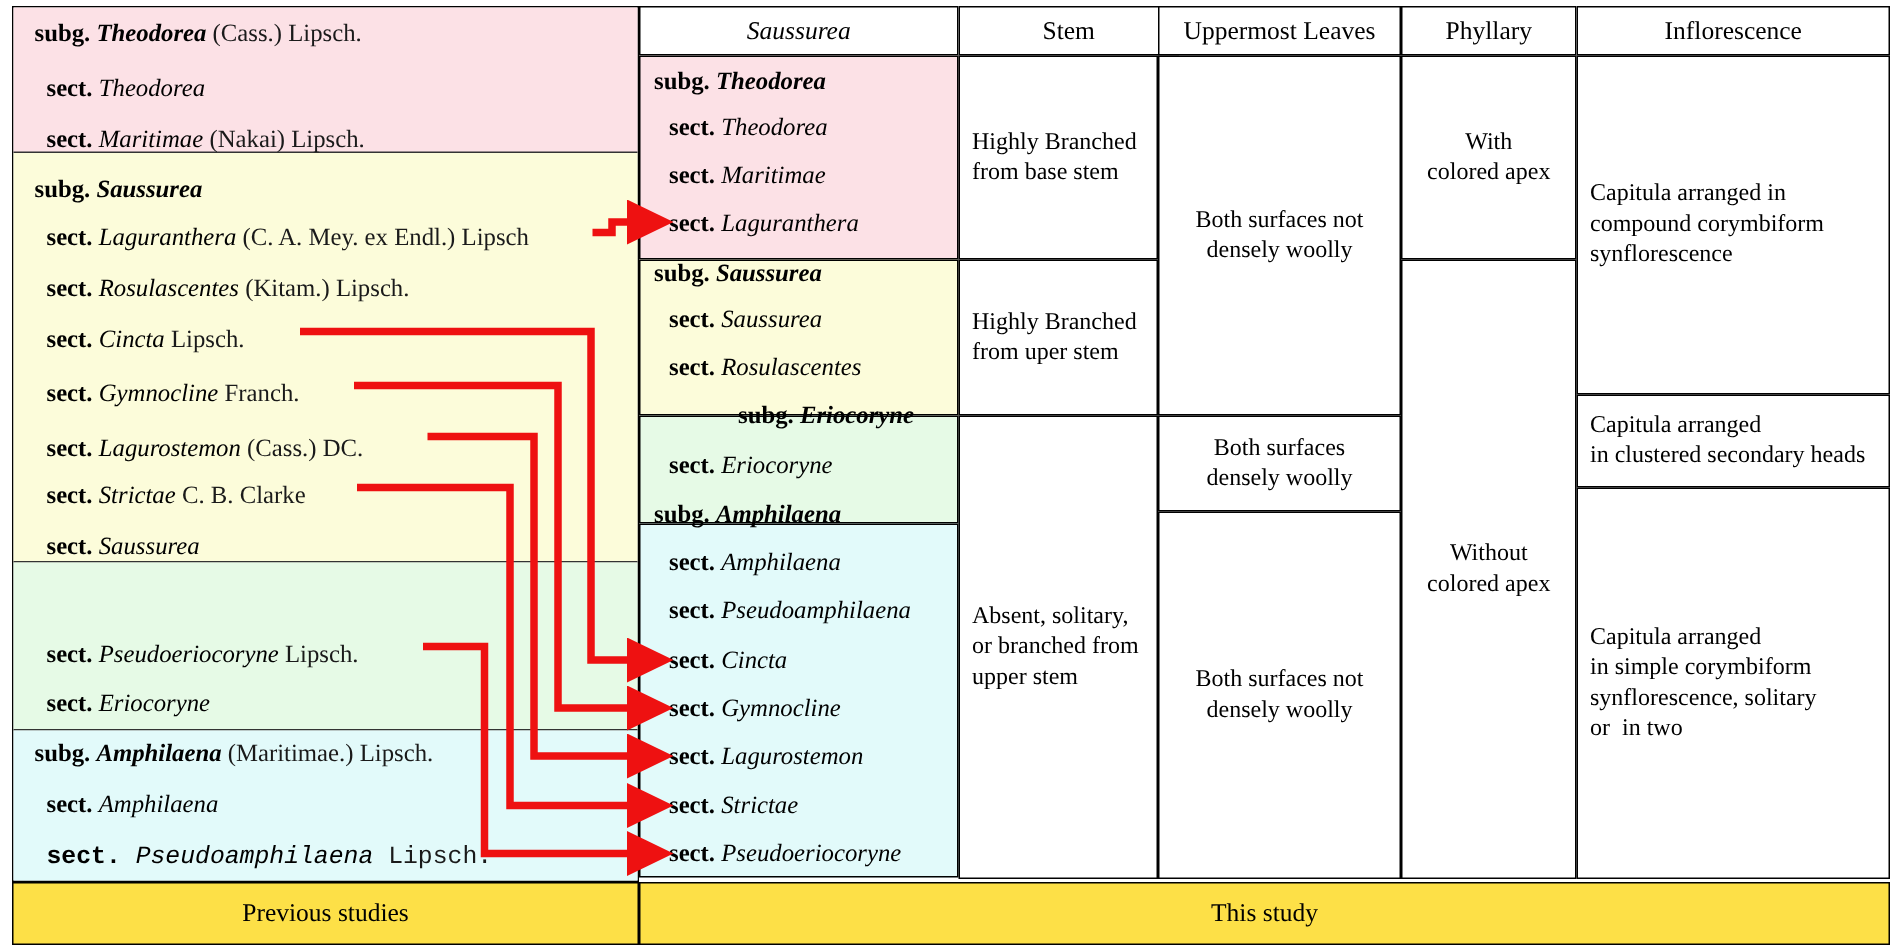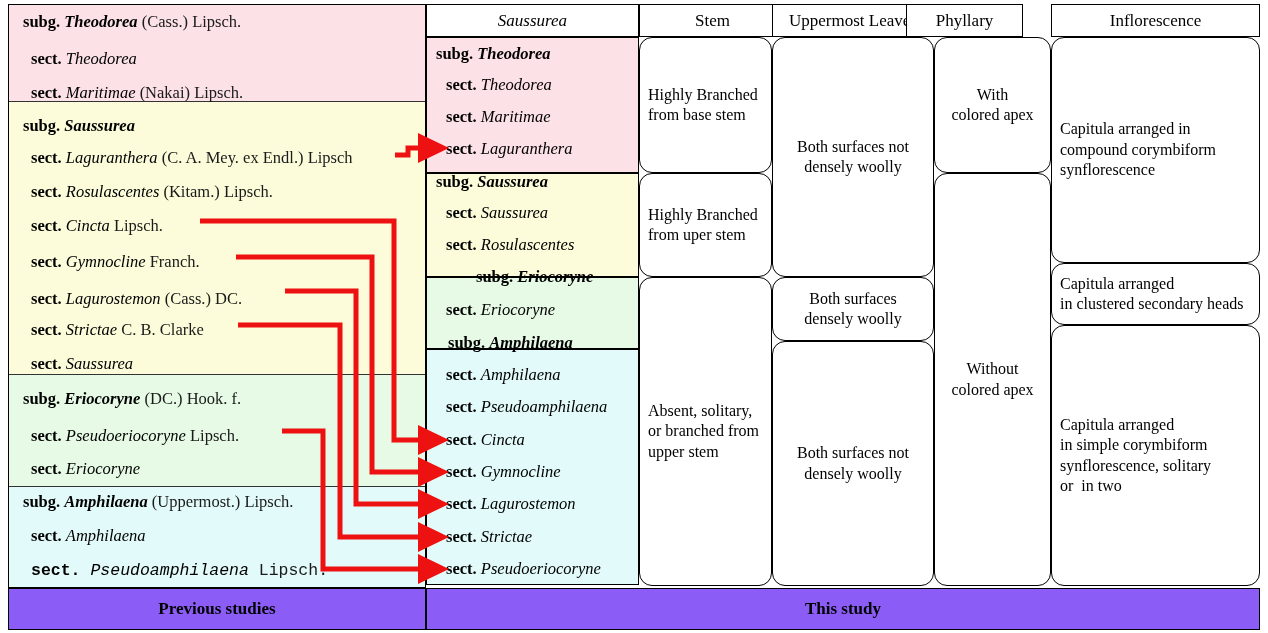--- a/index.html
+++ b/index.html
@@ -17,21 +17,21 @@
 
   
   .cell{
     position:absolute;
     box-sizing:border-box;
     border:1px solid #000;
     font-size:16px;
     line-height:1.28;
     overflow:hidden;
   }
-  .cell.vmid{display:flex;align-items:center;border-radius:13px;}
+  .cell.vmid{display:flex;align-items:center;}
   .cell.center{justify-content:center;text-align:center;}
   .pad{padding:0 8px;}
 
   
   #left-panel{
     position:absolute;left:8px;top:4px;width:418px;height:584px;
     box-sizing:border-box;
     border:1px solid #000;
   }
   .grp{
@@ -72,23 +72,23 @@
     font-size:16.5px;
   }
   .taxcell .t{padding-left:10px;}
   .taxcell.sec .t{padding-left:20px;}
 
   
   .footer{
     position:absolute;
     box-sizing:border-box;
     border:1px solid #000;
-    background:#8b5cf6;
+    background:#fde047;
     display:flex;align-items:center;justify-content:center;
-    font-weight:bold;font-size:17px;
+    font-weight:normal;font-size:17px;
   }
 
   
   #connectors{position:absolute;left:0;top:0;width:1268px;height:633px;pointer-events:none;}
 </style>
 </head>
 <body>
 
 <div id="page">
 
@@ -122,52 +122,49 @@
       <div class="row-l sec" style="top: 278px; height: 26px; align-items: flex-end;">
         <span class="t"><b class="rank">sect.</b> <i class="taxn">Lagurostemon</i> <span class="auth">(Cass.) DC.</span></span>
       </div>
       <div class="row-l sec" style="top: 312px; height: 26px;">
         <span class="t"><b class="rank">sect.</b> <i class="taxn">Strictae</i> <span class="auth">C. B. Clarke</span></span>
       </div>
       <div class="row-l sec" style="top: 346px; height: 26px;">
         <span class="t"><b class="rank">sect.</b> <i class="taxn">Saussurea</i></span>
       </div>
       <div class="grp" style="top: 370px; height: 112px; background: rgb(230, 250, 230);"></div>
-      <div class="row-l sub" style="top: 381px; height: 26px;">
-        <span class="t"><b class="rank">subg.</b> <i class="tax">Eriocoryne</i> <span class="auth">(DC.) Hook. f.</span></span>
-      </div>
       <div class="row-l sec" style="top: 418px; height: 26px;">
         <span class="t"><b class="rank">sect.</b> <i class="taxn">Pseudoeriocoryne</i> <span class="auth">Lipsch.</span></span>
       </div>
       <div class="row-l sec" style="top: 451px; height: 26px;">
         <span class="t"><b class="rank">sect.</b> <i class="taxn">Eriocoryne</i></span>
       </div>
       <div class="grp last" style="top: 482px; height: 100px; background: rgb(226, 250, 250);"></div>
       <div class="row-l sub" style="top: 484px; height: 26px;">
-        <span class="t"><b class="rank">subg.</b> <i class="tax">Amphilaena</i> <span class="auth">(Uppermost.) Lipsch.</span></span>
+        <span class="t"><b class="rank">subg.</b> <i class="tax">Amphilaena</i> <span class="auth">(Maritimae.) Lipsch.</span></span>
       </div>
       <div class="row-l sec" style="top: 518px; height: 26px;">
         <span class="t"><b class="rank">sect.</b> <i class="taxn">Amphilaena</i></span>
       </div>
       <div class="row-l sec" style="top: 552px; height: 26px; font-family: Liberation Mono, monospace;">
         <span class="t"><b class="rank">sect.</b> <i class="taxn">Pseudoamphilaena</i> <span class="auth">Lipsch.</span></span>
       </div>
     </div>
 
   <div id="right-table">
       <div class="cell hdr center it" style="left: 0px; top: 0px; width: 213px; height: 33px;">
         <span>Saussurea</span>
       </div>
       <div class="cell hdr center" style="left: 213px; top: 0px; width: 147px; height: 33px;">
         <span>Stem</span>
       </div>
       <div class="cell hdr center" style="left: 346px; top: 0px; width: 162px; height: 33px;">
         <span>Uppermost&nbsp;Leaves</span>
       </div>
-      <div class="cell hdr center" style="left: 480px; top: 0px; width: 117px; height: 33px;">
+      <div class="cell hdr center" style="left: 508px; top: 0px; width: 117px; height: 33px;">
         <span>Phyllary</span>
       </div>
       <div class="cell hdr center" style="left: 625px; top: 0px; width: 209px; height: 33px;">
         <span>Inflorescence</span>
       </div>
       <div class="cell " style="left: 0px; top: 33px; width: 213px; height: 136px; background: rgb(252, 225, 230);"></div>
       <div class="taxcell sub" style="position: absolute; left: 0px; top: 37px; width: 213px; height: 26px;">
         <span class="t"><b class="rank">subg.</b> <i class="tax">Theodorea</i></span>
       </div>
       <div class="taxcell sec" style="position: absolute; left: 0px; top: 68px; width: 213px; height: 26px;">
@@ -183,28 +180,28 @@
       <div class="taxcell sub" style="position: absolute; left: 0px; top: 165px; width: 213px; height: 26px;">
         <span class="t"><b class="rank">subg.</b> <i class="tax">Saussurea</i></span>
       </div>
       <div class="taxcell sec" style="position: absolute; left: 0px; top: 196px; width: 213px; height: 26px;">
         <span class="t"><b class="rank">sect.</b> <i class="taxn">Saussurea</i></span>
       </div>
       <div class="taxcell sec" style="position: absolute; left: 0px; top: 228px; width: 213px; height: 26px;">
         <span class="t"><b class="rank">sect.</b> <i class="taxn">Rosulascentes</i></span>
       </div>
       <div class="cell " style="left: 0px; top: 273px; width: 213px; height: 72px; background: rgb(230, 250, 230);"></div>
-      <div class="taxcell sub" style="position: absolute; left: 0px; top: 260px; width: 255px; height: 26px; padding-left: 40px;">
+      <div class="taxcell sub" style="position: absolute; left: 16px; top: 260px; width: 255px; height: 26px; padding-left: 40px;">
         <span class="t"><b class="rank">subg.</b> <i class="tax">Eriocoryne</i></span>
       </div>
       <div class="taxcell sec" style="position: absolute; left: 0px; top: 293px; width: 213px; height: 26px;">
         <span class="t"><b class="rank">sect.</b> <i class="taxn">Eriocoryne</i></span>
       </div>
       <div class="cell " style="left: 0px; top: 345px; width: 213px; height: 236px; background: rgb(226, 250, 250);"></div>
-      <div class="taxcell sub" style="position: absolute; left: 12px; top: 326px; width: 213px; height: 26px;">
+      <div class="taxcell sub" style="position: absolute; left: 0px; top: 326px; width: 213px; height: 26px;">
         <span class="t"><b class="rank">subg.</b> <i class="tax">Amphilaena</i></span>
       </div>
       <div class="taxcell sec" style="position: absolute; left: 0px; top: 358px; width: 213px; height: 26px;">
         <span class="t"><b class="rank">sect.</b> <i class="taxn">Amphilaena</i></span>
       </div>
       <div class="taxcell sec" style="position: absolute; left: 0px; top: 390px; width: 213px; height: 26px;">
         <span class="t"><b class="rank">sect.</b> <i class="taxn">Pseudoamphilaena</i></span>
       </div>
       <div class="taxcell sec" style="position: absolute; left: 0px; top: 423px; width: 213px; height: 26px;">
         <span class="t"><b class="rank">sect.</b> <i class="taxn">Cincta</i></span>

